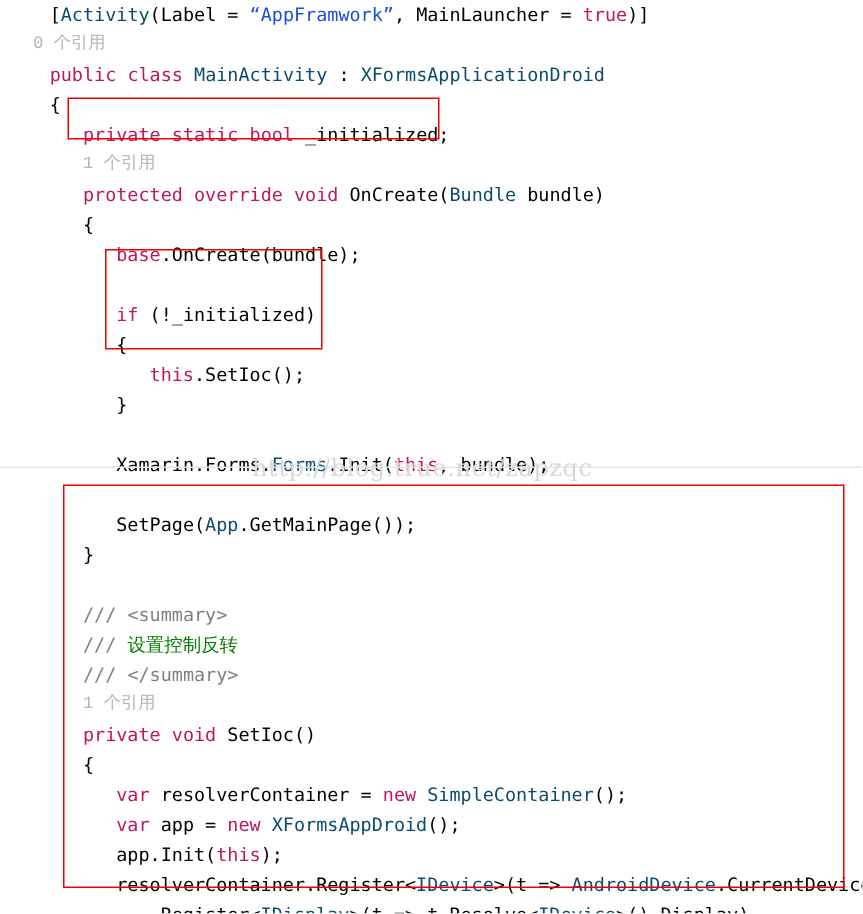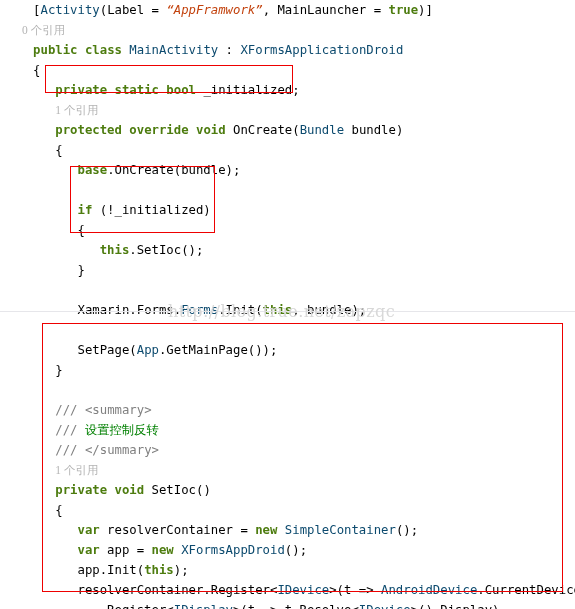--- a/index.html
+++ b/index.html
@@ -30,33 +30,33 @@
     white-space: pre;
     color: #000000;
   }
   .line {
     height: 20px;
     padding-left: 22px;
     white-space: pre;
   }
 
   
-  .kw   { color: #4d7c0f; font-weight: bold; }          
+  .kw   { color: #be185d; }          
   .typ  { color: #0c4a6e; }          
-  .str  { color: #c2410c; font-style: italic; }          
+  .str  { color: #1d4ed8; }          
   .cmt  { color: #808080; }          
   .cmtg { color: #008000; font-family: Liberation Serif, serif; }          
   .plain{ color: #000000; }
 
   
   .codelens {
     height: 20px;
     padding-left: 22px;
     color: #b4b4b4;
-    font-family: Liberation Serif, serif;
+    font-family: Liberation Mono, monospace;
     font-size: 11.5px;
     white-space: pre;
   }
 
   
   .redbox {
     position: absolute;
     border: 1.6px solid #ee0000;
     box-sizing: border-box;
     pointer-events: none;

